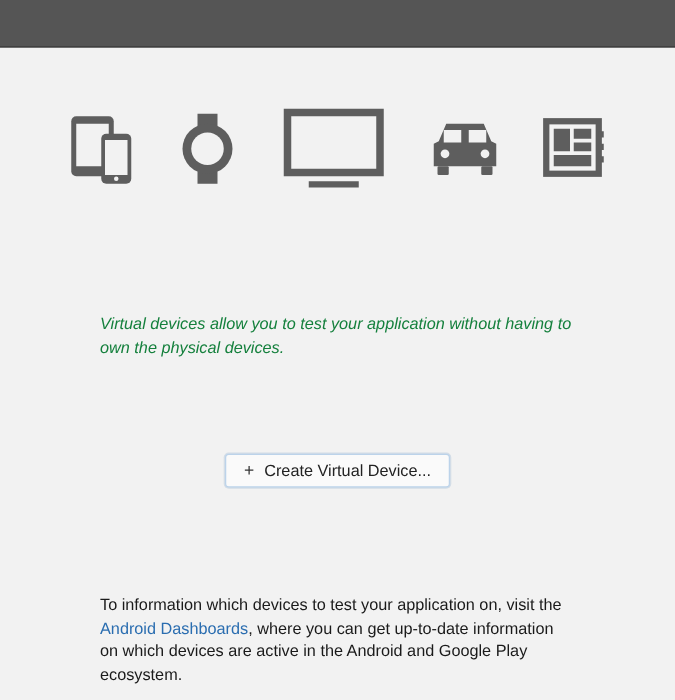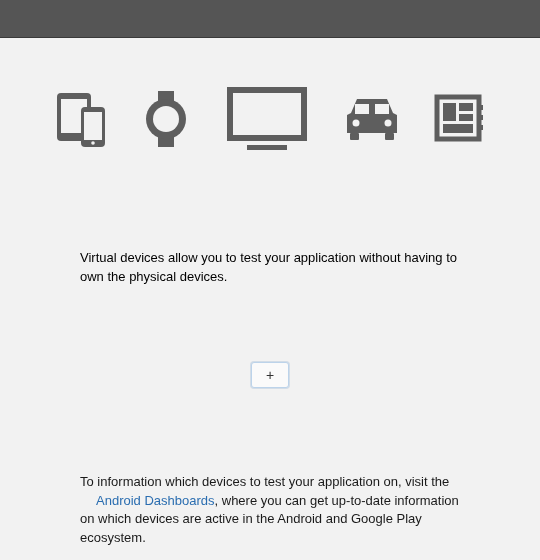--- a/index.html
+++ b/index.html
@@ -27,21 +27,22 @@
     gap: 32px;
     margin-top: 45px;
   }
   .icon-row svg {
     fill: #5e5e5e;
   }
   .desc {
     margin: 90px 80px 0 80px;
     font-size: 13px;
     line-height: 1.45;
-    color: #000000;
+    color: #15803d;
+    font-style: italic;
   }
   .button-wrap {
     display: flex;
     justify-content: center;
     margin-top: 75px;
   }
   .create-btn {
     display: flex;
     align-items: center;
     gap: 8px;
@@ -61,21 +62,20 @@
   }
   .footer {
     margin: 85px 80px 0 80px;
     font-size: 13px;
     line-height: 1.45;
     color: #1a1a1a;
   }
   .footer a {
     color: #2a6db0;
     text-decoration: none;
-    margin-left: 16px;
   }
 </style>
 </head>
 <body>
 
 <div class="topbar"></div>
 
 <div class="content">
 
   <div class="icon-row">
@@ -131,20 +131,21 @@
         <rect x="46" y="32" width="4" height="5" fill="#5e5e5e"></rect>
       </svg>
     </span>
   </div>
 
   <div class="desc">Virtual devices allow you to test your application without having to own the physical devices.</div>
 
   <div class="button-wrap">
     <div class="create-btn">
       <span class="plus">+</span>
+      <span>Create Virtual Device...</span>
     </div>
   </div>
 
   <div class="footer">
     <span>To information which devices to test your application on, visit the </span><a href="#">Android Dashboards</a><span>, where you can get up-to-date information on which devices are active in the Android and Google Play ecosystem.</span>
   </div>
 
 </div>
 
 </body></html>

